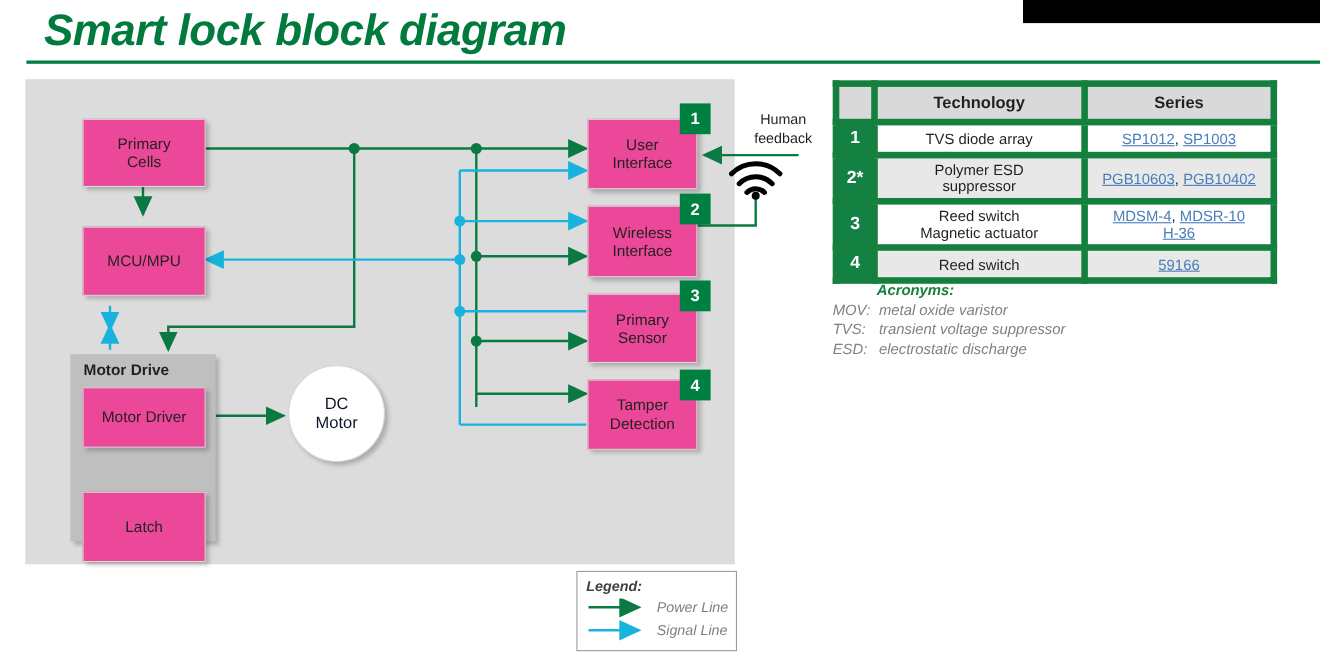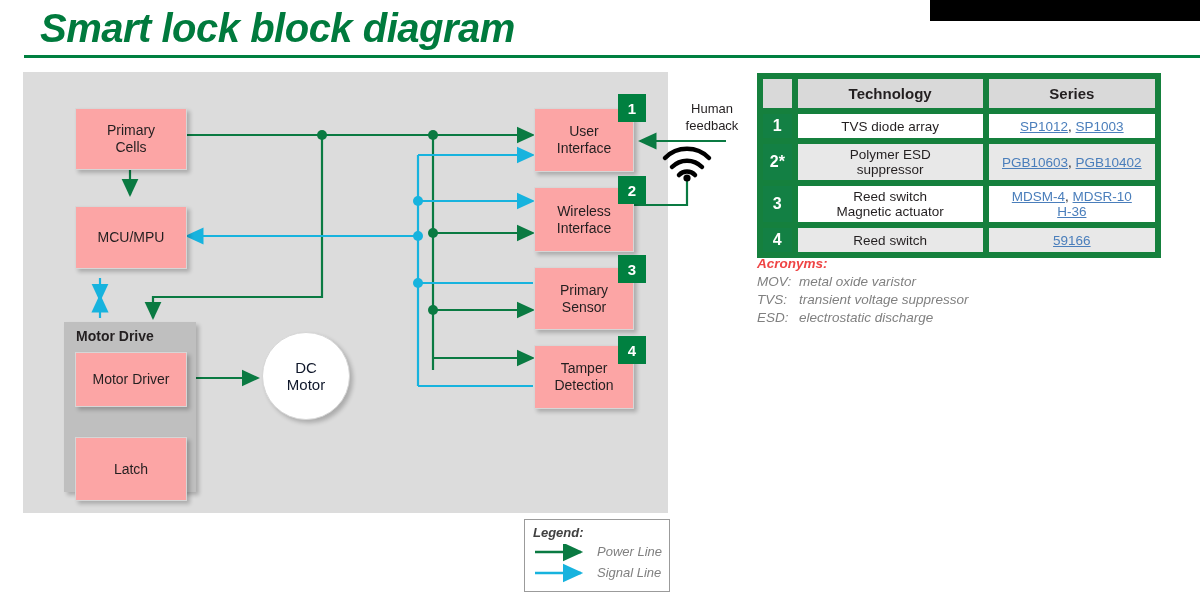--- a/index.html
+++ b/index.html
@@ -13,21 +13,21 @@
     position:absolute;left:40px;top:2px;
     font-size:40px;font-weight:bold;color:#007a3d;
     letter-spacing:-0.5px;line-height:52px;white-space:nowrap;font-style:italic;
   }
   .title-rule{position:absolute;left:24px;top:55px;width:1176px;height:3px;background:#008040;}
 
   
   .panel{position:absolute;left:23px;top:72px;width:645px;height:441px;background:#dcdcdc;}
 
   .blk{
-    position:absolute;background:#fca5a5;border:1px solid #d6d6d6;
+    position:absolute;background:#ec4899;border:1px solid #d6d6d6;
     box-shadow:3px 3px 4px rgba(0,0,0,.22);
     display:flex;align-items:center;justify-content:center;text-align:center;
     font-size:14px;color:#231f20;line-height:17px;z-index:5;
   }
   .grp{
     position:absolute;background:#bfbfbf;box-shadow:3px 3px 4px rgba(0,0,0,.22);z-index:4;
   }
   .grp-title{
     position:absolute;left:12px;top:6px;font-size:14px;font-weight:bold;color:#231f20;
   }
@@ -58,21 +58,21 @@
   .tbl{position:absolute;left:757px;top:73px;border-collapse:collapse;width:404px;}
   .tbl td,.tbl th{border:6px solid #15803d;padding:3px 4px;font-size:13.5px;color:#231f20;text-align:center;vertical-align:middle;}
   .tbl th{background:#d9d9d9;font-weight:bold;font-size:15px;padding:6px 4px;}
   .tbl .numcell{background:#138044;color:#fff;font-weight:bold;font-size:16px;width:22px;}
   .tbl .rowA{background:#ffffff;}
   .tbl .rowB{background:#e8e8e8;}
   .tbl .corner{background:#d9d9d9;}
   .lnk{color:#4a7ebb;text-decoration:underline;}
 
   .acr{position:absolute;left:757px;top:255px;font-size:13.5px;font-style:italic;color:#808080;line-height:18px;}
-  .acr b{color:#ef4444;font-style:italic;}
+  .acr b{color:#15803d;font-style:italic;margin-left:40px;}
   .acr .k{display:inline-block;width:42px;}
   .note{position:absolute;left:757px;top:345px;width:400px;font-size:13.5px;font-style:italic;color:#808080;line-height:19px;}
 </style>
 </head>
 <body>
 
 <div class="blackbar"></div>
 
 <div class="title">Smart lock block diagram</div>
 <div class="title-rule"></div>
@@ -160,21 +160,21 @@
 </div>
 
 <div class="blk" style="left:75px;top:206px;width:110px;height:61px;">
   <span>MCU/MPU</span>
 </div>
 
 <div class="blk" style="left:75px;top:352px;width:110px;height:53px;">
   <span>Motor Driver</span>
 </div>
 
-<div class="blk" style="left:75px;top:437px;width:110px;height:62px;text-align:center;">
+<div class="blk" style="left:75px;top:447px;width:110px;height:62px;text-align:center;">
   <span>Latch</span>
 </div>
 
 <div class="circle" style="left:262px;top:332px;width:86px;height:86px;">
   <div>
     <span>DC</span><br>
     <span>Motor</span>
   </div>
 </div>
 

